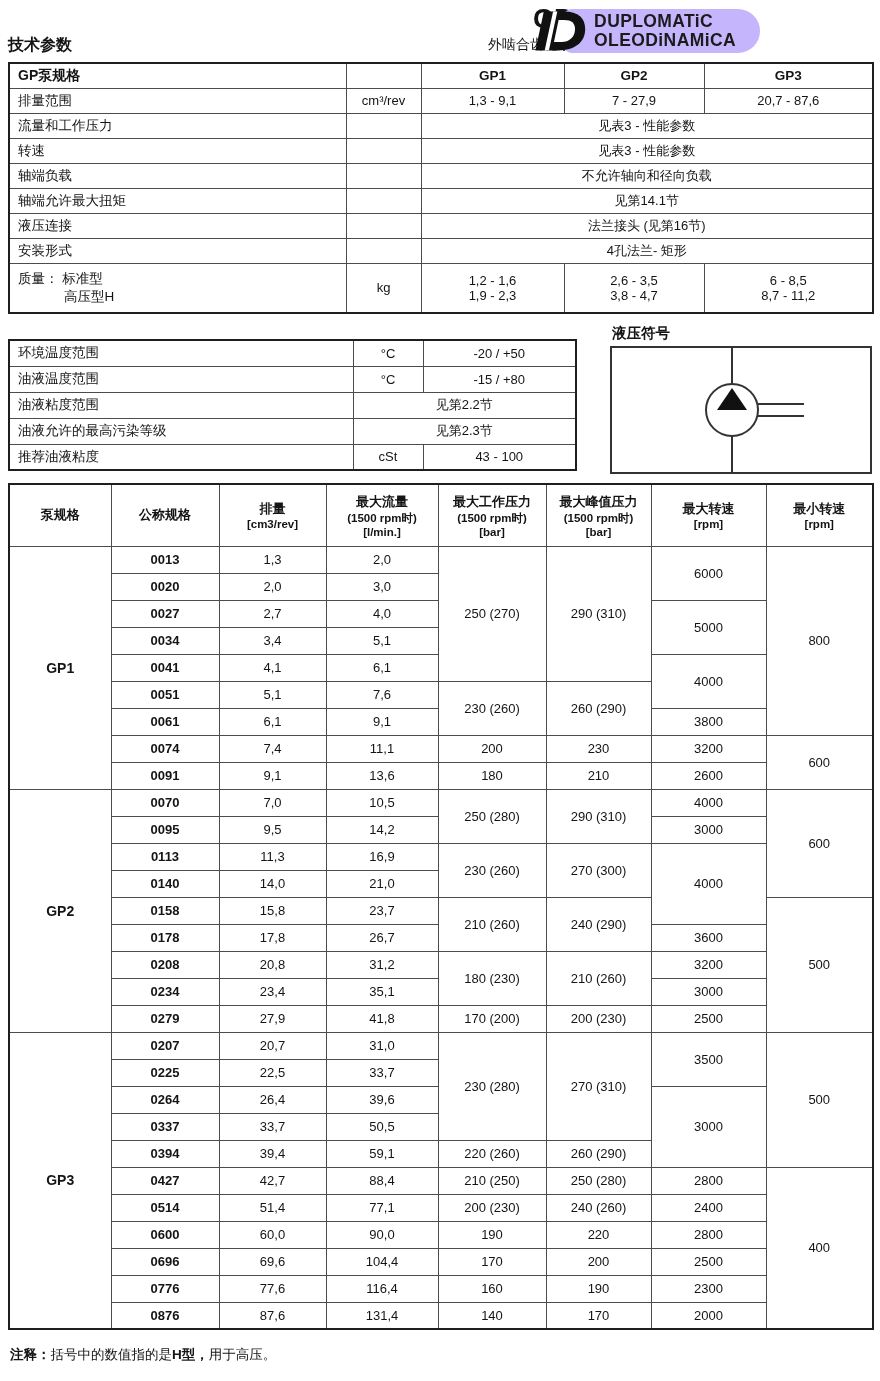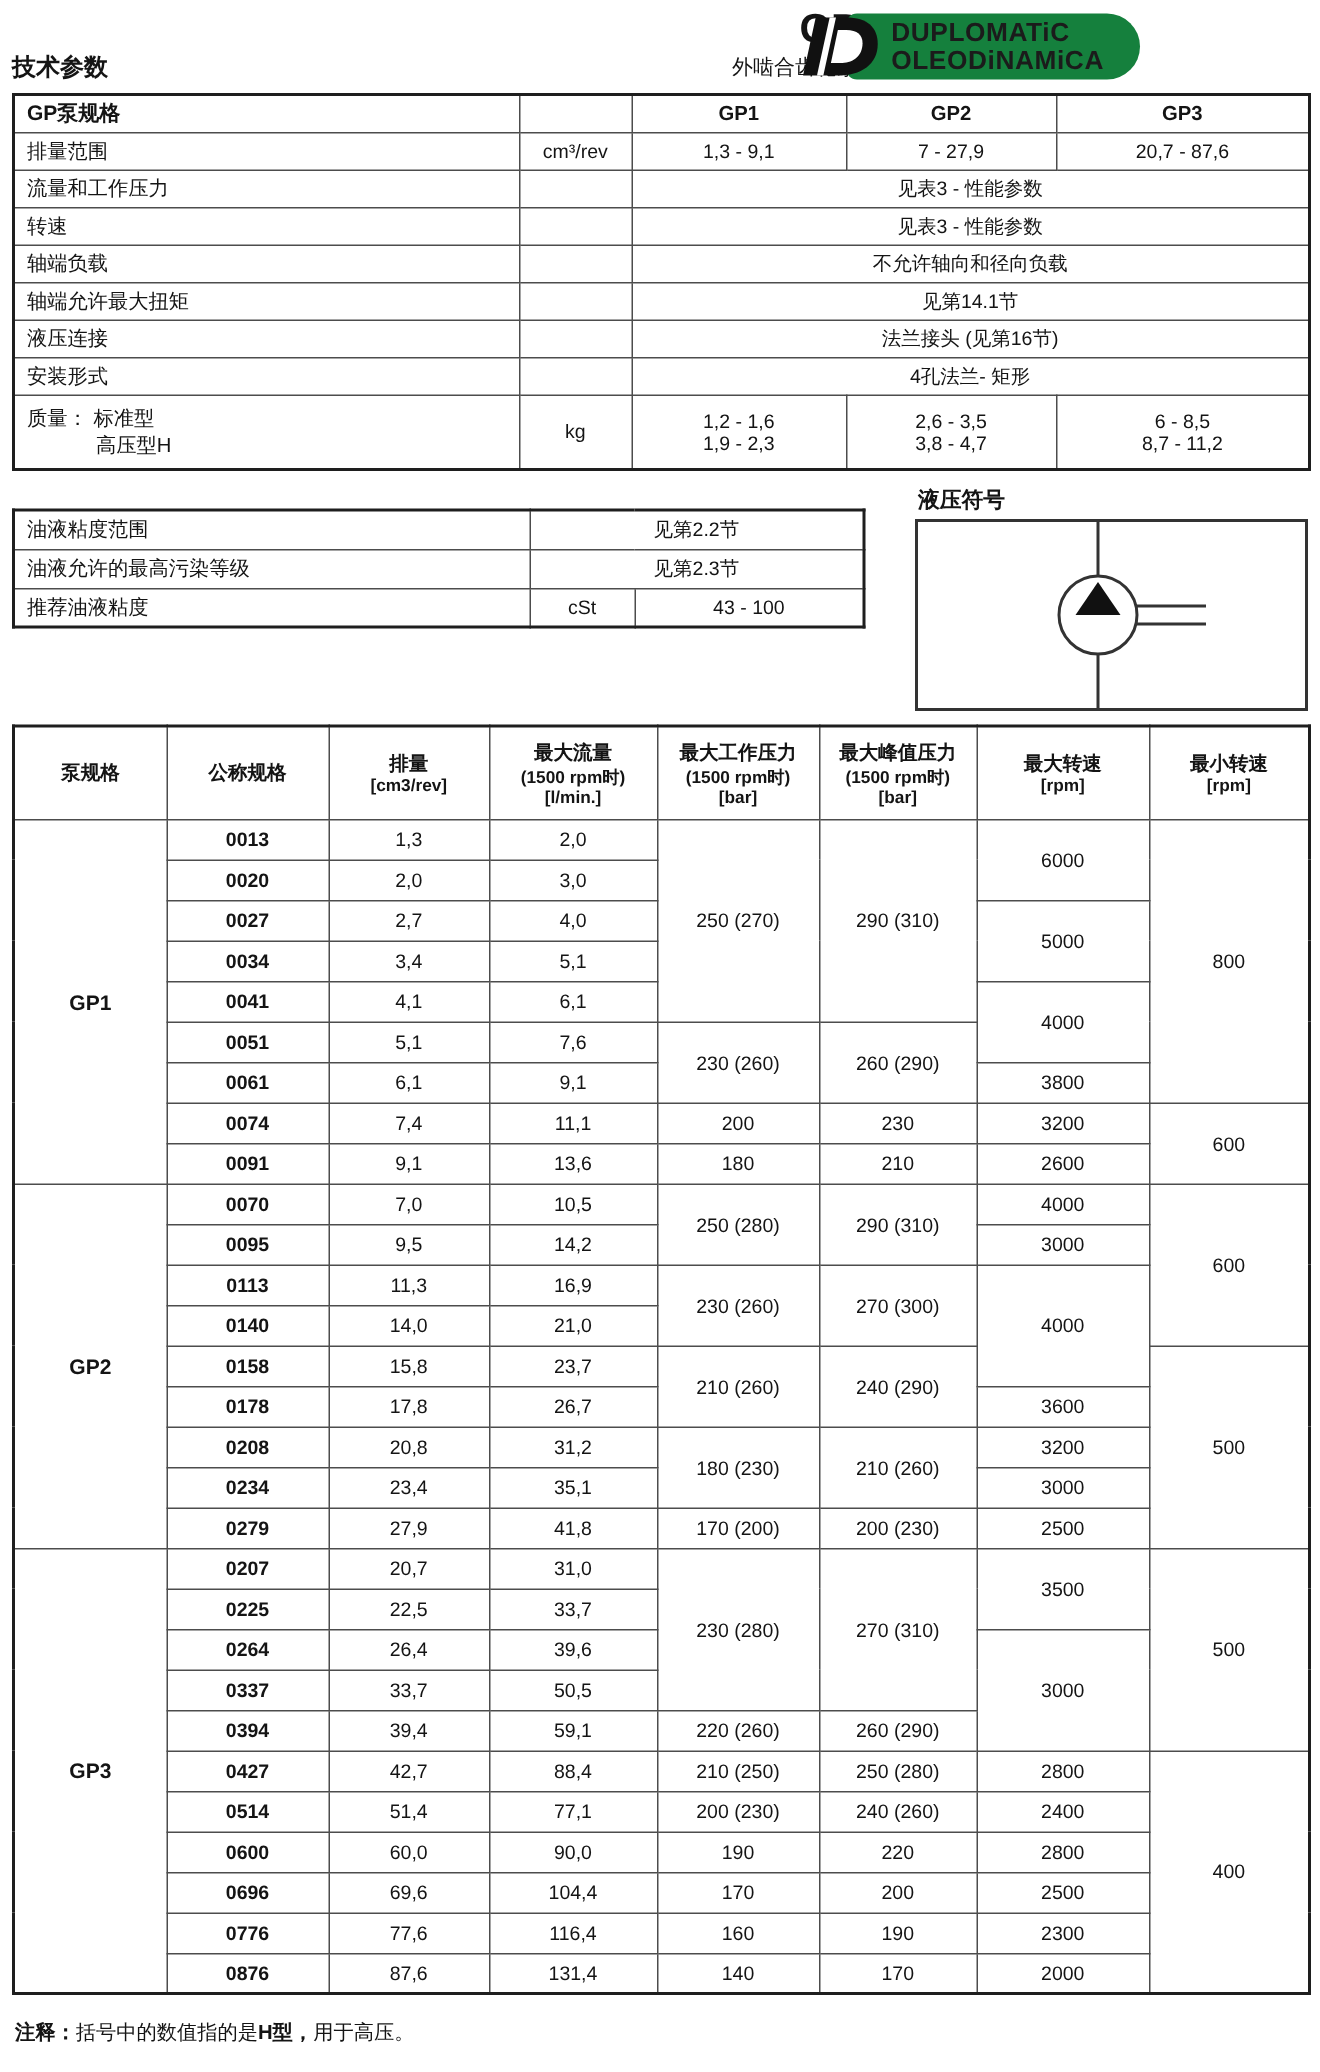--- a/index.html
+++ b/index.html
@@ -8,21 +8,21 @@
   .page{width:880px;height:1381px;position:relative;padding:6px 8px 0 8px;overflow:hidden;background:#fff}
 
   
   .hdr{position:relative;height:52px}
   .tech{position:absolute;left:0;bottom:2px;font-size:16px;font-weight:bold}
   .titleblk{position:absolute;left:352px;top:0;width:212px;text-align:right}
   .title{font-size:27px;font-weight:bold;line-height:1.0}
   .subtitle{font-size:14px;font-weight:normal;margin-top:3px}
   .logo{position:absolute;right:112px;top:0;display:flex;align-items:center;height:50px}
   .logo-d{position:relative;z-index:2;flex:none}
-  .logo-pill{background:#15803d;border-radius:8px 24px 24px 8px;padding:3px 24px 4px 30px;
+  .logo-pill{background:#c4b5fd;border-radius:8px 24px 24px 8px;padding:3px 24px 4px 30px;
              margin-left:-22px;font-weight:bold;font-size:17.5px;line-height:1.08;color:#1b1b1b;letter-spacing:.4px}
 
   
   table{border-collapse:collapse;table-layout:fixed}
   td,th{border:1px solid #4c4c4c;font-size:13px;text-align:center;vertical-align:middle;padding:1px 2px;overflow:hidden}
   .tbl{border:2px solid #1e1e1e}
 
   
   .t1{width:864px;margin-top:4px}
   .t1 th,.t1 td{height:25px}
@@ -154,20 +154,30 @@
 
   <div class="mid">
     <div class="t2wrap">
       <table class="t2 tbl">
         <colgroup>
             <col style="width:344px">
             <col style="width:70px">
             <col style="width:153px">
           </colgroup>
         <tbody>
+            <tr>
+              <td class="lbl">环境温度范围</td>
+              <td>°C</td>
+              <td>-20 / +50</td>
+            </tr>
+            <tr>
+              <td class="lbl">油液温度范围</td>
+              <td>°C</td>
+              <td>-15 / +80</td>
+            </tr>
             <tr>
               <td class="lbl">油液粘度范围</td>
               <td colspan="2">见第2.2节</td>
             </tr>
             <tr>
               <td class="lbl">油液允许的最高污染等级</td>
               <td colspan="2">见第2.3节</td>
             </tr>
             <tr>
               <td class="lbl">推荐油液粘度</td>

